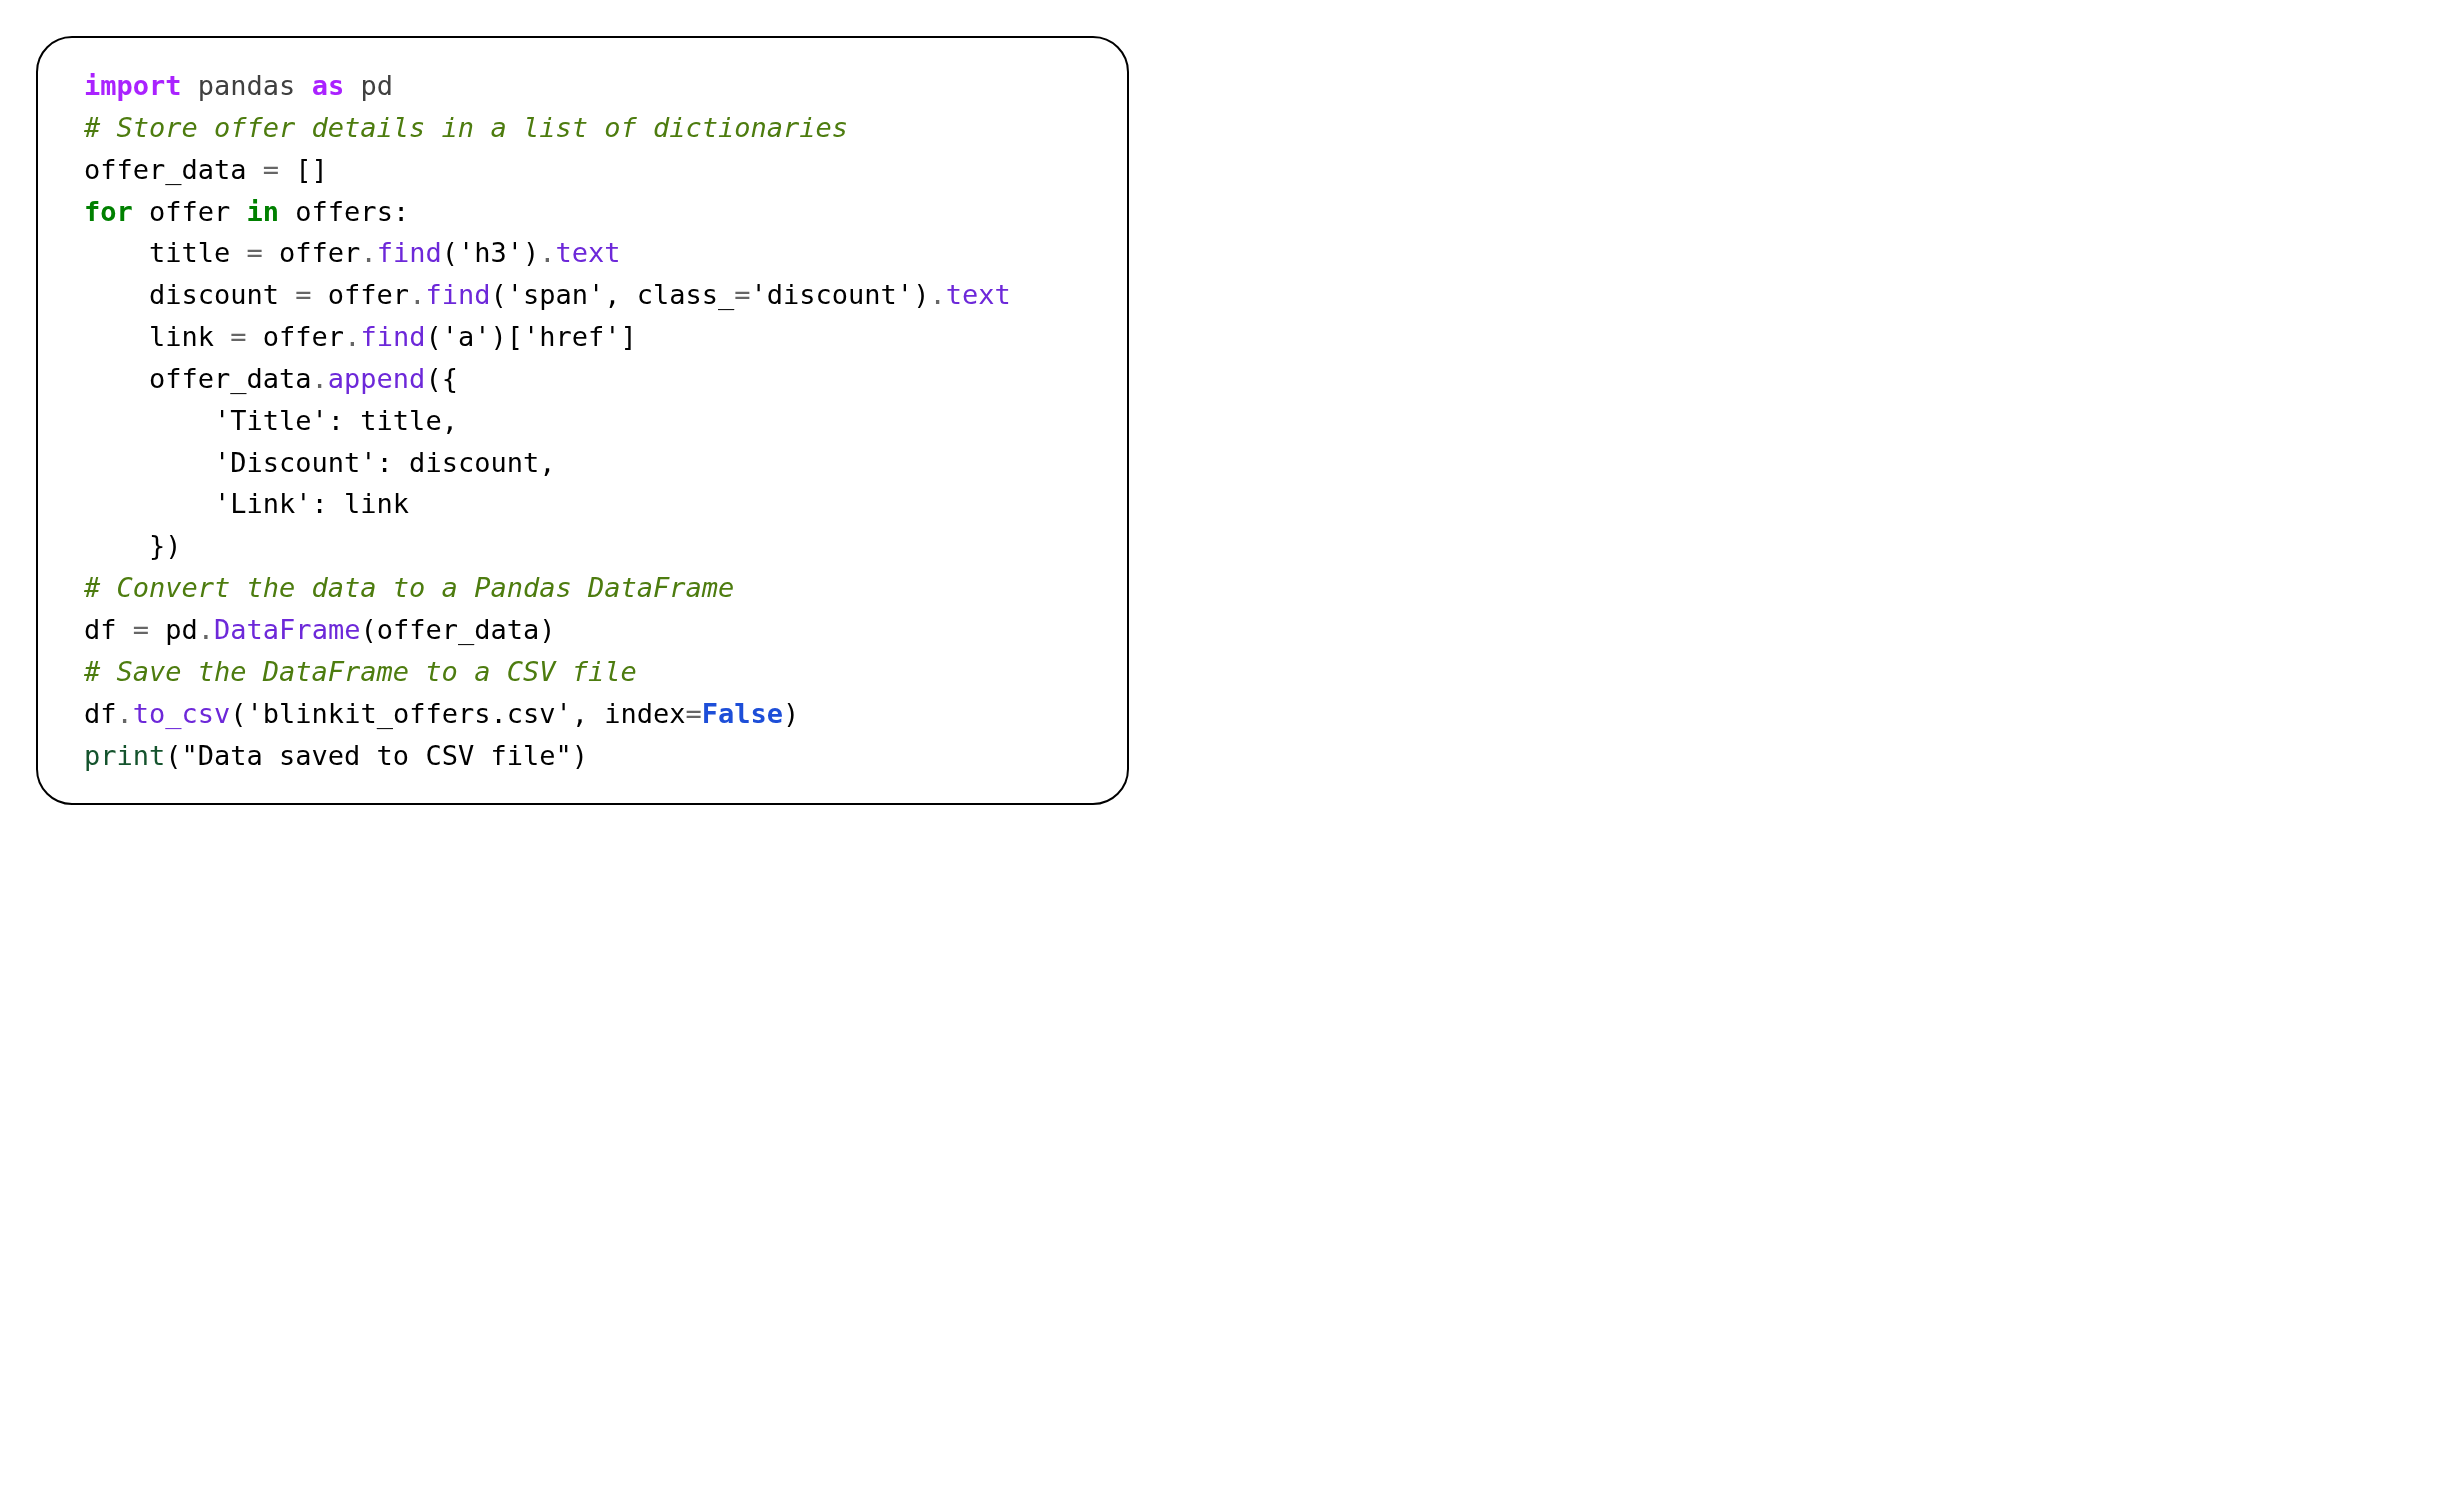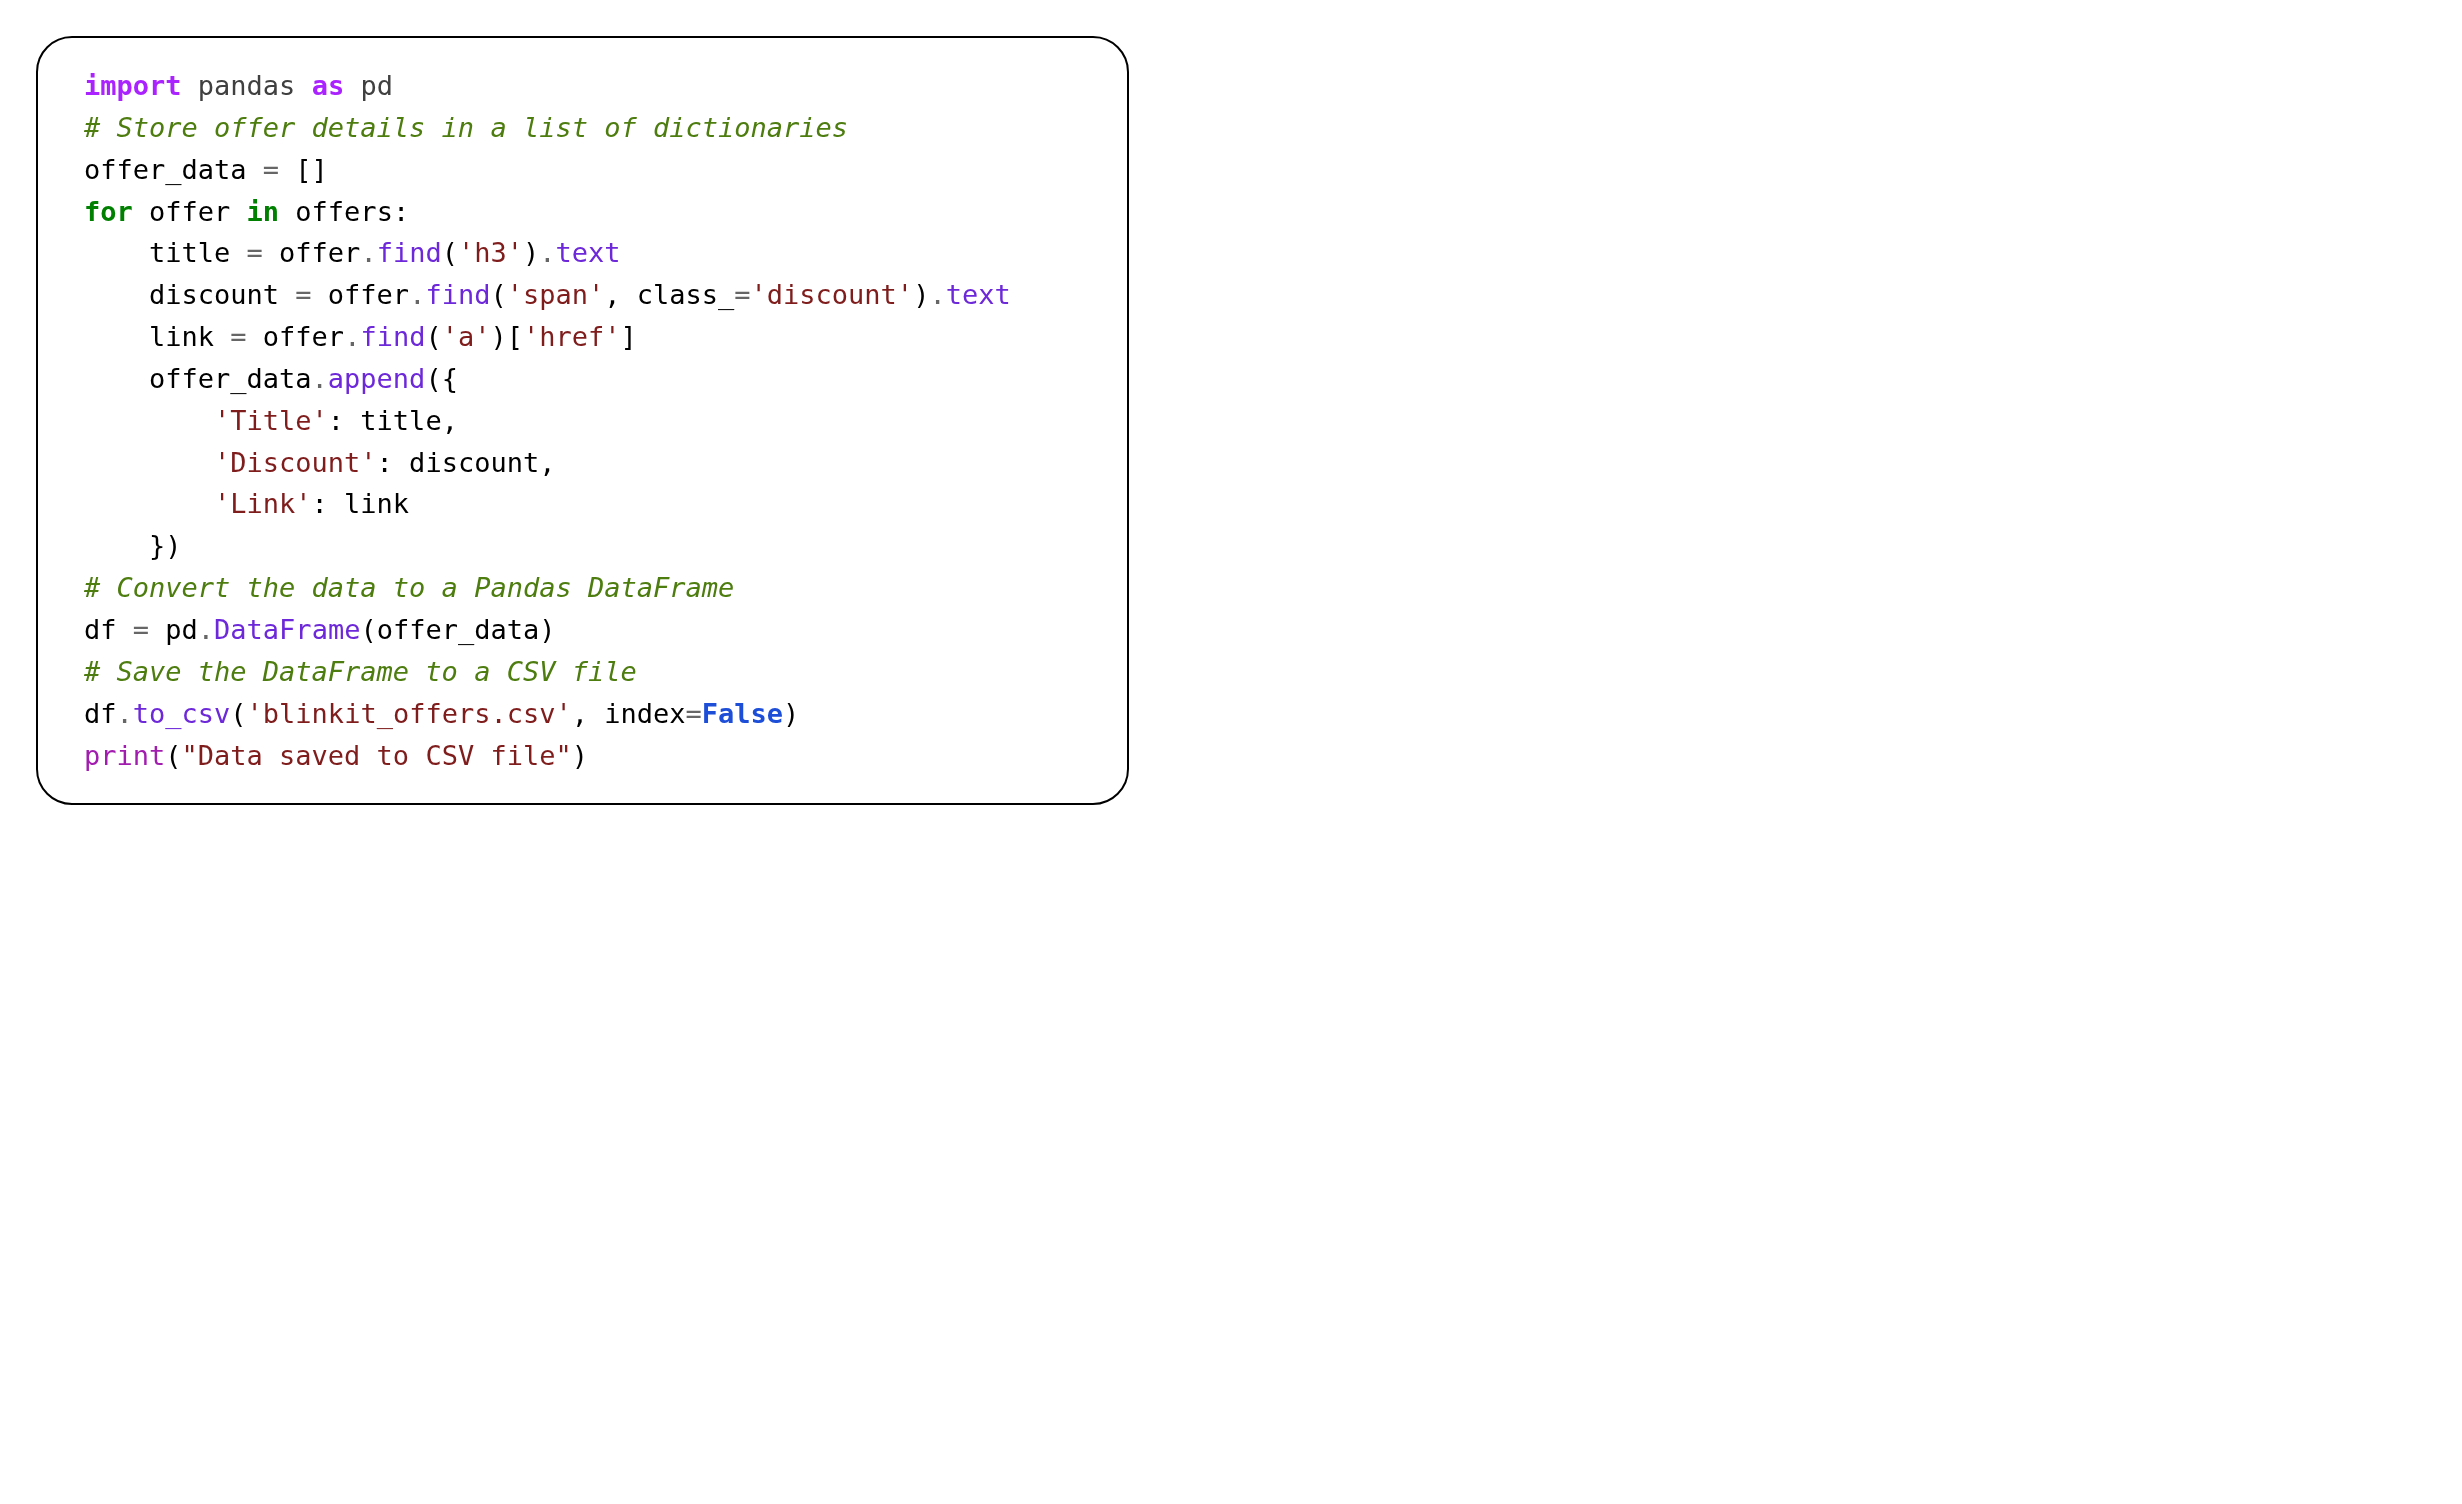--- a/index.html
+++ b/index.html
@@ -20,24 +20,24 @@
     font-family: "DejaVu Sans Mono", "Menlo", "Consolas", monospace;
     font-size: 27px;
     line-height: 1.55;
     white-space: pre;
   }
   .kw-import { color: #AA22FF; font-weight: bold; }  
   .kw-flow { color: #008000; font-weight: bold; }    
   .kw-const { color: #1d4ed8; font-weight: bold; }   
   .nm { color: #404040; margin-top: 11px; }                             
   .fn { color: #6d28d9; }                             
-  .str { color: #7f1d1d; }                            
+  .str { color: #000000; }                            
   .cmt { color: #4d7c0f; font-style: italic; }        
   .op { color: #666666; }                             
-  .builtin { color: #a21caf; text-align: right; }                        
+  .builtin { color: #14532d; text-align: right; }                        
   .txt { color: #000; }
 </style>
 </head>
 <body>
 
 <div class="code-container">
   <pre id="code-pre"><span class="kw-import">import</span><span class="txt"> </span><span class="nm">pandas</span><span class="txt"> </span><span class="kw-import">as</span><span class="txt"> </span><span class="nm">pd</span>
 <span class="cmt"># Store offer details in a list of dictionaries</span>
 <span class="txt">offer_data </span><span class="op">=</span><span class="txt"> []</span>
 <span class="kw-flow">for</span><span class="txt"> offer </span><span class="kw-flow">in</span><span class="txt"> offers:</span>

